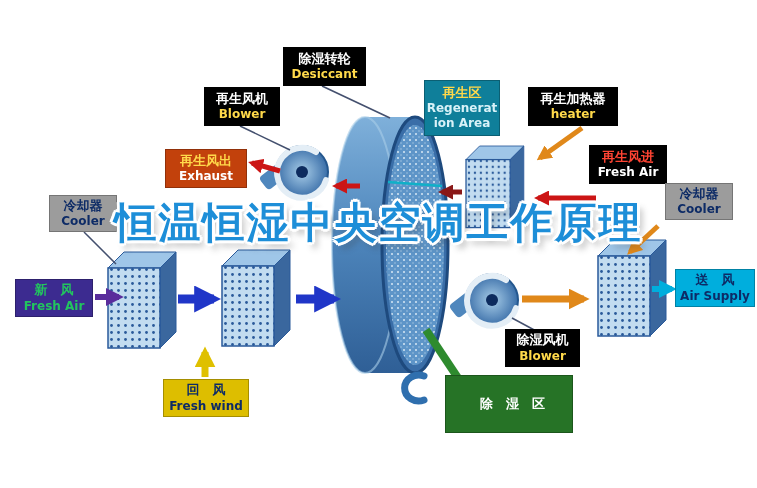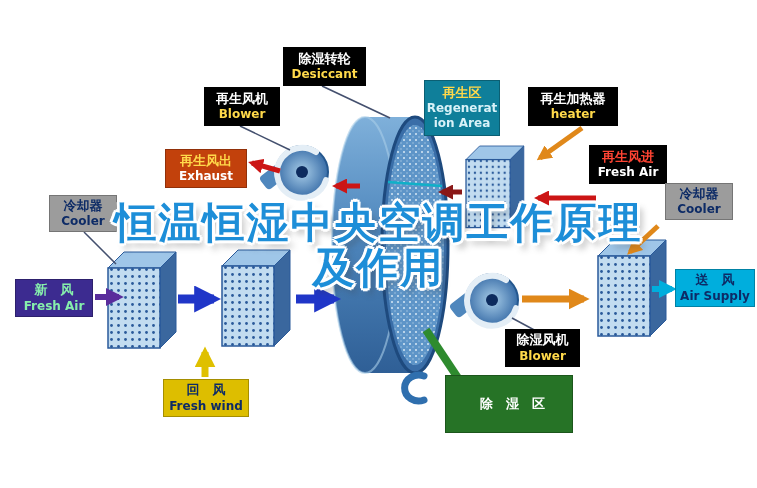--- a/index.html
+++ b/index.html
@@ -8,21 +8,21 @@
 
   .lbl{position:absolute;display:flex;flex-direction:column;justify-content:center;align-items:center;
        text-align:center;font-weight:bold;box-sizing:border-box;padding:2px 1px;z-index:20;
        border:1px solid rgba(0,0,0,.25);line-height:1.25;}
   .lbl .zh{font-size:13px;}
   .lbl .en{font-size:12px;}
   .bg-navy{background:#000000;color:#ffffff;}
   .bg-teal{background:#0f7f9a;color:#ffffff;margin-top:35px;}
   .bg-brown{background:#c2410c;color:#ffffff;}
   .bg-gray{background:#9c9c9c;color:#0d2b66;}
-  .bg-purple{background:#3c2b90;color:#86efac;}
+  .bg-purple{background:#3c2b90;color:#22c55e;}
   .bg-cyan{background:#00aedd;color:#0d2b66;}
   .bg-yellow{background:#ddbe00;color:#0d2b66;text-align:right;}
   .bg-green{background:#267326;color:#ffffff;padding-left:8px;}
   .t-yellow{color:#ffd94a;}
   .t-red{color:#ff4433;}
   .t-light{color:#d8f2f8;}
   .wrap{word-wrap:break-word;word-break:break-word;width:100%;}
 
   .title{position:absolute;left:0;right:0;top:200px;z-index:50;text-align:center;
          font-size:42px;font-weight:bold;color:#1d8ed8;line-height:1.08;letter-spacing:2px;
@@ -192,16 +192,15 @@
     <div class="zh">除湿风机</div>
     <div class="en t-yellow">Blower</div>
   </div>
 
   <div class="lbl bg-green" style="left:445px;top:375px;width:128px;height:58px">
     <div class="zh">除　湿　区</div>
   </div>
 
   <div class="title">
     <div>恒温恒湿中央空调工作原理</div>
-    <div>及作用</div>
   </div>
 
 </div>
 
 </body></html>

